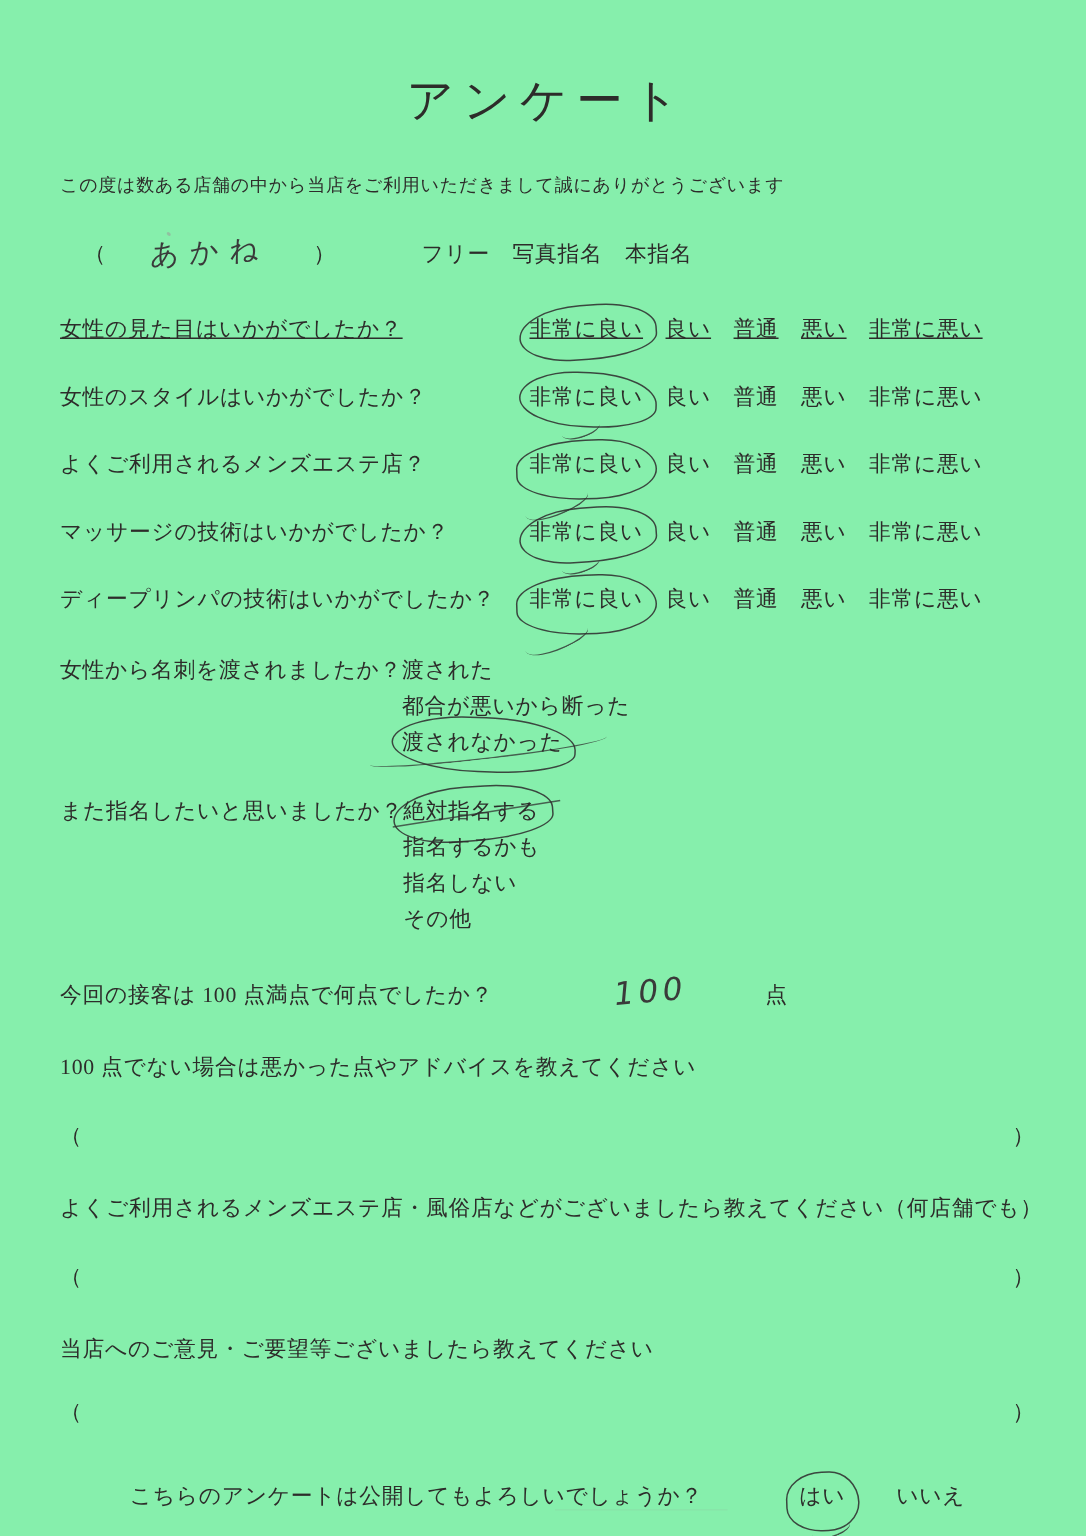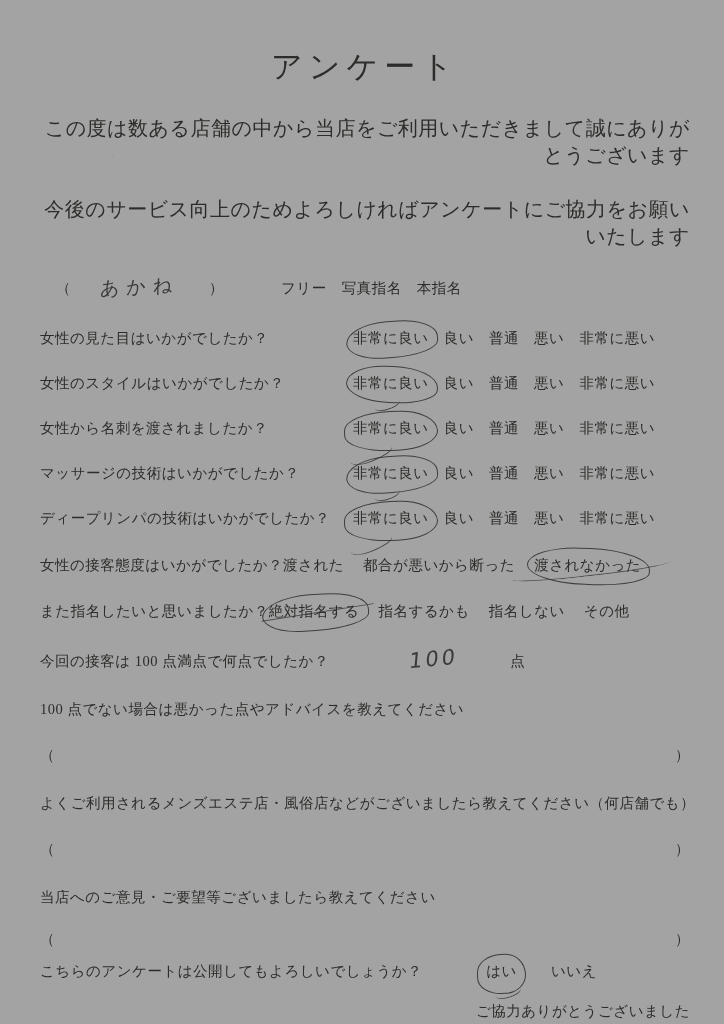--- a/index.html
+++ b/index.html
@@ -1,41 +1,41 @@
 <!DOCTYPE html>
 <html lang="ja"><head>
 <meta charset="utf-8">
 <style>
   html,body{margin:0;padding:0;background:#e8e8e8;}
   .page{
     position:relative;
     width:724px;height:1024px;
     margin:0 auto;
-    background:#a3a3a3;
+    background:#86efac;
     font-family:"Liberation Serif","DejaVu Serif",serif;
     color:#2d2c2a;
     font-size:14.5px;
     letter-spacing:.5px;
     overflow:hidden;
     box-sizing:border-box;
     padding:0 34px 0 40px;
   }
   .title{
     margin:46px 0 0 0;
     text-align:center;
     font-size:31px;
     font-weight:normal;
     letter-spacing:6px;
   }
-  .intro{margin:27px 0 0 0;text-align:right;font-size:20px;}
+  .intro{margin:27px 0 0 0;text-align:left;font-size:12px;}
   .row{position:relative;margin-top:21px;line-height:24px;white-space:nowrap;}
   .q-row{display:flex;align-items:baseline;}
   .q-lbl{flex:0 0 313px;}
   .opts{display:inline-flex;column-gap:15px;align-items:baseline;}
-  .opts.wide{column-gap:19px;}
+  .opts.wide{column-gap:19px;flex-direction:column;}
   .name-row{display:flex;align-items:baseline;}
   .name-box{display:inline-block;width:138px;text-align:center;}
   .name-opts{margin-left:57px;display:inline-flex;column-gap:15px;}
   .handwriting{
     font-family:"DejaVu Sans",sans-serif;
     color:#3a3a3a;
     display:inline-block;
   }
   .name-written{font-size:19px;letter-spacing:7px;transform:rotate(-3deg) skewX(-4deg);}
   .score-written{font-size:21px;transform:rotate(-5deg) skewX(-10deg);letter-spacing:3px;}
@@ -82,34 +82,33 @@
 </head>
 <body>
 
 <div class="page">
   <div class="artifact a1"></div>
   <div class="artifact a2"></div>
 
   <h1 class="title">アンケート</h1>
 
   <p class="intro">この度は数ある店舗の中から当店をご利用いただきまして誠にありがとうございます</p>
-  <p class="intro">今後のサービス向上のためよろしければアンケートにご協力をお願いいたします</p>
 
   <div class="row name-row" style="margin-top:24px;">
     <span style="margin-left:16px;">（</span>
     <span class="name-box"><span class="handwriting name-written">あかね</span></span>
     <span>）</span>
     <span class="name-opts">
       <span>フリー</span>
       <span>写真指名</span>
       <span>本指名</span>
     </span>
   </div>
 
-  <div class="row q-row" style="margin-top:26px;">
+  <div class="row q-row" style="margin-top:26px;text-decoration:underline;">
     <span class="q-lbl">女性の見た目はいかがでしたか？</span>
     <span class="opts">
       <span class="circled">非常に良い</span>
       <span>良い</span>
       <span>普通</span>
       <span>悪い</span>
       <span>非常に悪い</span>
     </span>
   </div>
 
@@ -118,21 +117,21 @@
     <span class="opts">
       <span class="circled">非常に良い</span>
       <span>良い</span>
       <span>普通</span>
       <span>悪い</span>
       <span>非常に悪い</span>
     </span>
   </div>
 
   <div class="row q-row tail-lg c-c">
-    <span class="q-lbl">女性から名刺を渡されましたか？</span>
+    <span class="q-lbl">よくご利用されるメンズエステ店？</span>
     <span class="opts">
       <span class="circled">非常に良い</span>
       <span>良い</span>
       <span>普通</span>
       <span>悪い</span>
       <span>非常に悪い</span>
     </span>
   </div>
 
   <div class="row q-row tail-sm">
@@ -151,21 +150,21 @@
     <span class="opts">
       <span class="circled">非常に良い</span>
       <span>良い</span>
       <span>普通</span>
       <span>悪い</span>
       <span>非常に悪い</span>
     </span>
   </div>
 
   <div class="row q-row swoosh c-b" style="margin-top:23px;">
-    <span class="q-lbl" style="flex-basis:218px;">女性の接客態度はいかがでしたか？</span>
+    <span class="q-lbl" style="flex-basis:218px;">女性から名刺を渡されましたか？</span>
     <span class="opts wide">
       <span>渡された</span>
       <span>都合が悪いから断った</span>
       <span class="circled">渡されなかった</span>
     </span>
   </div>
 
   <div class="row q-row slash" style="margin-top:22px;">
     <span class="q-lbl" style="flex-basis:218px;">また指名したいと思いましたか？</span>
     <span class="opts wide">
@@ -202,21 +201,21 @@
 
   <div class="row" style="margin-top:24px;">
     <span>当店へのご意見・ご要望等ございましたら教えてください</span>
   </div>
   <div class="row paren-row" style="margin-top:18px;">
     <span>（</span>
     <span></span>
     <span>）</span>
   </div>
 
-  <div class="row c-c tail-sm" style="margin-top:8px;">
+  <div class="row c-c tail-sm" style="margin-top:32px;text-align:center;">
     <span>こちらのアンケートは公開してもよろしいでしょうか？</span>
     <span class="publish-opts">
       <span class="circled">はい</span>
       <span>いいえ</span>
     </span>
   </div>
 
   <p class="closing">ご協力ありがとうございました</p>
 </div>
 

